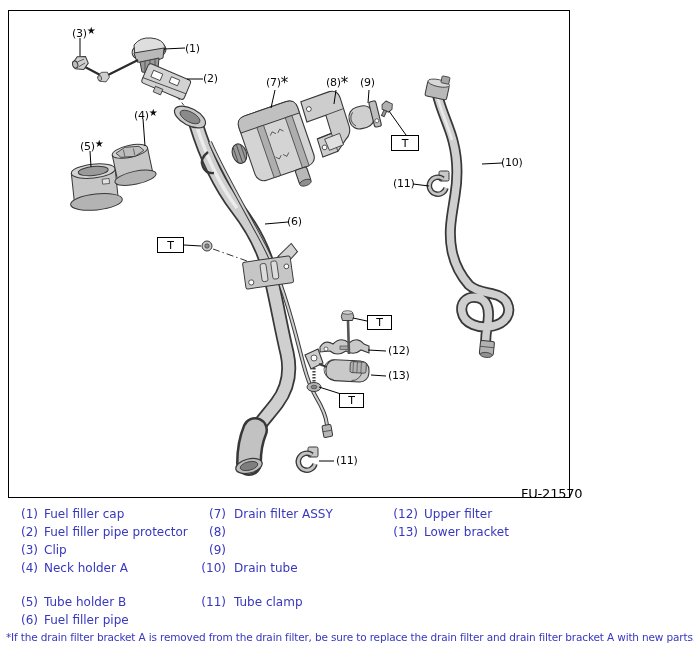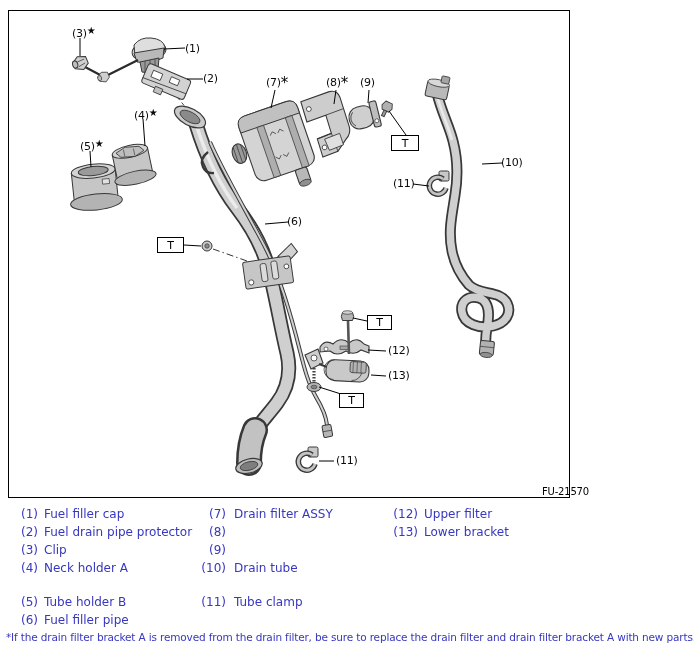--- a/index.html
+++ b/index.html
@@ -5,21 +5,21 @@
   html,body{margin:0;padding:0;background:#fff;}
   .page{position:relative;width:694px;height:653px;background:#fff;
         font-family:"DejaVu Sans","Liberation Sans",sans-serif;overflow:hidden;}
   .frame{position:absolute;left:8px;top:10px;width:562px;height:488px;border:1px solid #000;box-sizing:border-box;}
   svg.art{position:absolute;left:0;top:0;}
   .callout{position:absolute;font-size:11px;color:#0a0a0a;white-space:nowrap;letter-spacing:-0.3px;}
   .sfx-star{font-size:10px;vertical-align:3px;}
   .sfx-ast{font-size:15px;line-height:0;vertical-align:-2px;}
   .tbox{position:absolute;border:1px solid #000;background:#fff;color:#000;
         font-size:11px;display:flex;align-items:center;justify-content:center;box-sizing:border-box;}
-  .figcode{position:absolute;left:542px;top:486px;font-size:10px;color:#000;letter-spacing:-0.2px;}
+  .figcode{position:absolute;left:521px;top:486px;font-size:13px;color:#000;letter-spacing:-0.2px;}
   .lg-item{position:absolute;display:flex;font-size:12px;color:var(--legend,#3737c0);
            line-height:15px;white-space:nowrap;}
   .lg-num{text-align:right;flex:none;}
   .colA{left:12px}  .colA .lg-num{width:26px;margin-right:6px;}
   .colB{left:196px} .colB .lg-num{width:30px;margin-right:8px;}
   .colC{left:386px} .colC .lg-num{width:32px;margin-right:6px;}
   .r1{top:507px}.r2{top:525px}.r3{top:543px}.r4{top:561px}.r5{top:595px}.r6{top:613px}
   .footnote{position:absolute;left:6px;top:631px;font-size:10.5px;letter-spacing:-0.15px;
             color:var(--legend,#3737c0);white-space:nowrap;}
 </style>
@@ -266,21 +266,21 @@
 
   <div class="figcode">FU-21570</div>
 
   <div>
     <div class="lg-item colA r1">
         <span class="lg-num">(1)</span>
         <span class="lg-label">Fuel filler cap</span>
       </div>
     <div class="lg-item colA r2">
         <span class="lg-num">(2)</span>
-        <span class="lg-label">Fuel drain pipe protector</span>
+        <span class="lg-label">Fuel filler pipe protector</span>
       </div>
     <div class="lg-item colA r3">
         <span class="lg-num">(3)</span>
         <span class="lg-label">Clip</span>
       </div>
     <div class="lg-item colA r4">
         <span class="lg-num">(4)</span>
         <span class="lg-label">Neck holder A</span>
       </div>
     <div class="lg-item colA r5">

